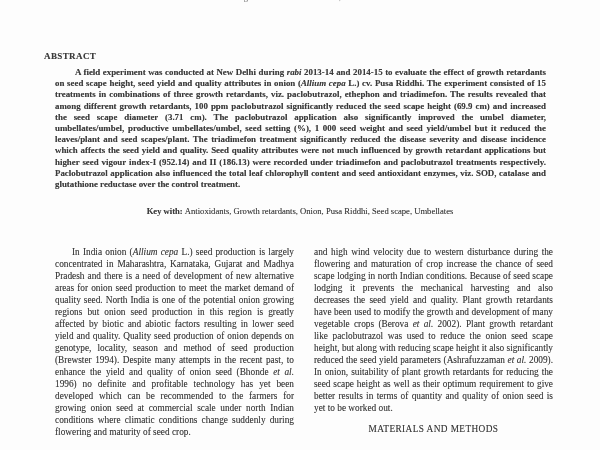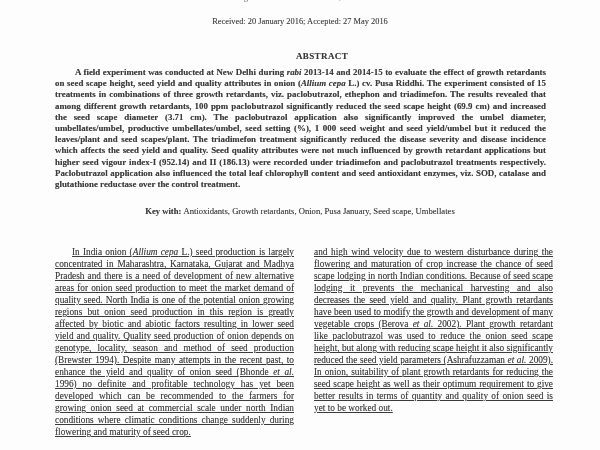--- a/index.html
+++ b/index.html
@@ -29,21 +29,21 @@
     top: 17px;
     left: 0; right: 0;
     text-align: center;
     font-size: 8.4px;
     color: #454545;
   }
   .abstract-heading {
     position: absolute;
     top: 51px;
     left: 0; right: 0;
-    text-align: center;
+    text-align: left;
     font-size: 9px;
     font-weight: bold;
     letter-spacing: 0.4px;
     color: #3b3b3b;
     padding-left: 44px;
   }
   .abstract-text {
     position: absolute;
     top: 67px;
     left: 55px;
@@ -61,21 +61,20 @@
     text-align: center;
     font-size: 8.6px;
   }
   .columns {
     position: absolute;
     top: 246px;
     left: 55px;
     width: 498px;
     display: flex;
     gap: 20px;
-    text-decoration: underline;
   }
   .col {
     flex: 1 1 0;
     font-size: 9.3px;
     line-height: 12px;
     text-align: justify;
   }
   .col-left p { text-indent: 17px; }
   .col-right p { text-indent: 0; }
   .section-heading {
@@ -87,30 +86,30 @@
     color: #3b3b3b;
   }
 </style>
 </head>
 <body>
 
 <div class="page">
 
   <div class="affiliation">ICAR-Indian Agricultural Research Institute, New Delhi 110 012</div>
 
-  <div class="received">Received: 20 January 2016; Accepted: 27 May 2016</div>
 
   <div class="abstract-heading">ABSTRACT</div>
 
   <div class="abstract-text"><span>A field experiment was conducted at New Delhi during </span><span style="font-style: italic;">rabi</span><span> 2013-14 and 2014-15 to evaluate the effect of growth retardants on seed scape height, seed yield and quality attributes in onion (</span><span style="font-style: italic;">Allium cepa</span><span> L.) cv. Pusa Riddhi. The experiment consisted of 15 treatments in combinations of three growth retardants, viz. paclobutrazol, ethephon and triadimefon. The results revealed that among different growth retardants, 100 ppm paclobutrazol significantly reduced the seed scape height (69.9 cm) and increased the seed scape diameter (3.71 cm). The paclobutrazol application also significantly improved the umbel diameter, umbellates/umbel, productive umbellates/umbel, seed setting (%), 1 000 seed weight and seed yield/umbel but it reduced the leaves/plant and seed scapes/plant. The triadimefon treatment significantly reduced the disease severity and disease incidence which affects the seed yield and quality. Seed quality attributes were not much influenced by growth retardant applications but higher seed vigour index-I (952.14) and II (186.13) were recorded under triadimefon and paclobutrazol treatments respectively. Paclobutrazol application also influenced the total leaf chlorophyll content and seed antioxidant enzymes, viz. SOD, catalase and glutathione reductase over the control treatment.</span></div>
 
-  <div class="keywords"><span style="font-weight: bold;">Key with: </span><span>Antioxidants, Growth retardants, Onion, Pusa January, Seed scape, Umbellates</span></div>
+  <div class="keywords"><span style="font-weight: bold;">Key with: </span><span>Antioxidants, Growth retardants, Onion, Pusa Riddhi, Seed scape, Umbellates</span></div>
 
   <div class="columns">
     <div class="col col-left">
       <p><span>In India onion (</span><span style="font-style: italic;">Allium cepa</span><span> L.) seed production is largely concentrated in Maharashtra, Karnataka, Gujarat and Madhya Pradesh and there is a need of development of new alternative areas for onion seed production to meet the market demand of quality seed. North India is one of the potential onion growing regions but onion seed production in this region is greatly affected by biotic and abiotic factors resulting in lower seed yield and quality. Quality seed production of onion depends on genotype, locality, season and method of seed production (Brewster 1994). Despite many attempts in the recent past, to enhance the yield and quality of onion seed (Bhonde </span><span style="font-style: italic;">et al.</span><span> 1996) no definite and profitable technology has yet been developed which can be recommended to the farmers for growing onion seed at commercial scale under north Indian conditions where climatic conditions change suddenly during flowering and maturity of seed crop.</span></p>
     </div>
     <div class="col col-right">
       <p><span>and high wind velocity due to western disturbance during the flowering and maturation of crop increase the chance of seed scape lodging in north Indian conditions. Because of seed scape lodging it prevents the mechanical harvesting and also decreases the seed yield and quality. Plant growth retardants have been used to modify the growth and development of many vegetable crops (Berova </span><span style="font-style: italic;">et al.</span><span> 2002). Plant growth retardant like paclobutrazol was used to reduce the onion seed scape height, but along with reducing scape height it also significantly reduced the seed yield parameters (Ashrafuzzaman </span><span style="font-style: italic;">et al.</span><span> 2009). In onion, suitability of plant growth retardants for reducing the seed scape height as well as their optimum requirement to give better results in terms of quantity and quality of onion seed is yet to be worked out.</span></p>
+      <div class="section-heading">MATERIALS AND METHODS</div>
     </div>
   </div>
 
 </div>
 
 </body></html>

